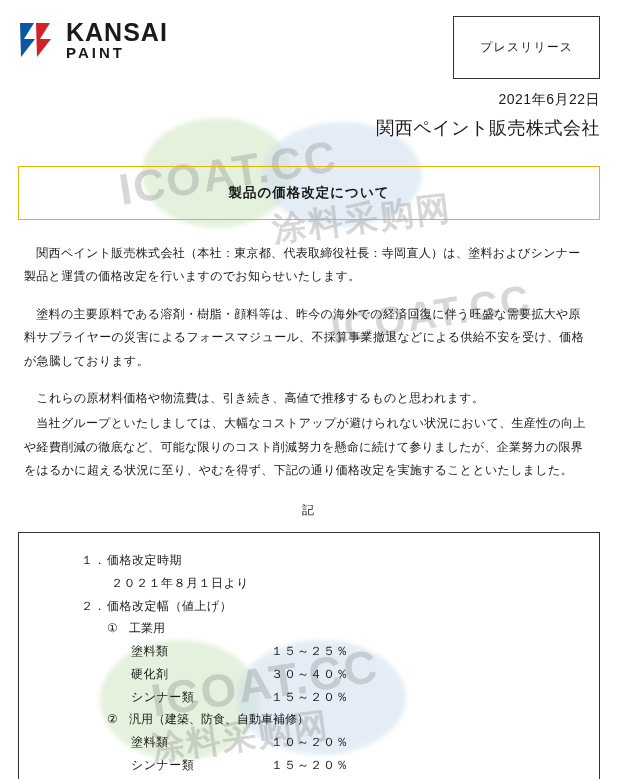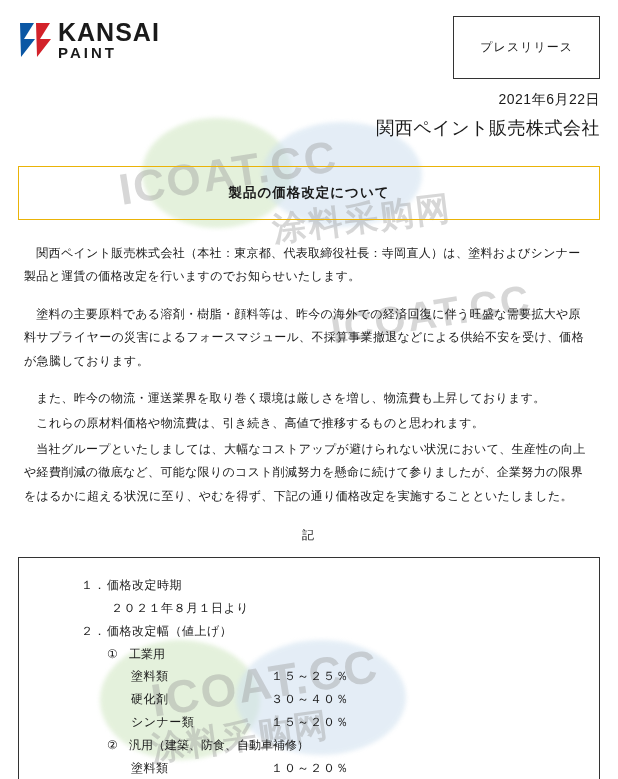--- a/index.html
+++ b/index.html
@@ -56,20 +56,21 @@
     position: relative;
     z-index: 10;
     padding: 14px 18px 0 18px;
     display: flex;
     justify-content: space-between;
     align-items: flex-start;
   }
   .logo-wrap {
     display: flex;
     align-items: center;
+    gap: 8px;
     padding-top: 6px;
   }
   .logo-mark {
     width: 40px;
     height: 40px;
     position: relative;
     flex: none;
   }
   .logo-text {
     line-height: 1;
@@ -244,21 +245,20 @@
     </div>
   </div>
 
   <div class="title-box">
     <div class="title-text">製品の価格改定について</div>
   </div>
 
   <div class="body">
     <p class="para">　関西ペイント販売株式会社（本社：東京都、代表取締役社長：寺岡直人）は、塗料およびシンナー製品と運賃の価格改定を行いますのでお知らせいたします。</p>
     <p class="para">　塗料の主要原料である溶剤・樹脂・顔料等は、昨今の海外での経済回復に伴う旺盛な需要拡大や原料サプライヤーの災害によるフォースマジュール、不採算事業撤退などによる供給不安を受け、価格が急騰しております。</p>
-    <p class="para tight">　また、昨今の物流・運送業界を取り巻く環境は厳しさを増し、物流費も上昇しております。</p>
     <p class="para tight">　これらの原材料価格や物流費は、引き続き、高値で推移するものと思われます。</p>
     <p class="para">　当社グループといたしましては、大幅なコストアップが避けられない状況において、生産性の向上や経費削減の徹底など、可能な限りのコスト削減努力を懸命に続けて参りましたが、企業努力の限界をはるかに超える状況に至り、やむを得ず、下記の通り価格改定を実施することといたしました。</p>
     <div class="ki">記</div>
   </div>
 
   <div class="detail-box">
 
     <div class="d-row">
       <span class="d-num">１．</span>
       <span class="d-label">価格改定時期</span>

